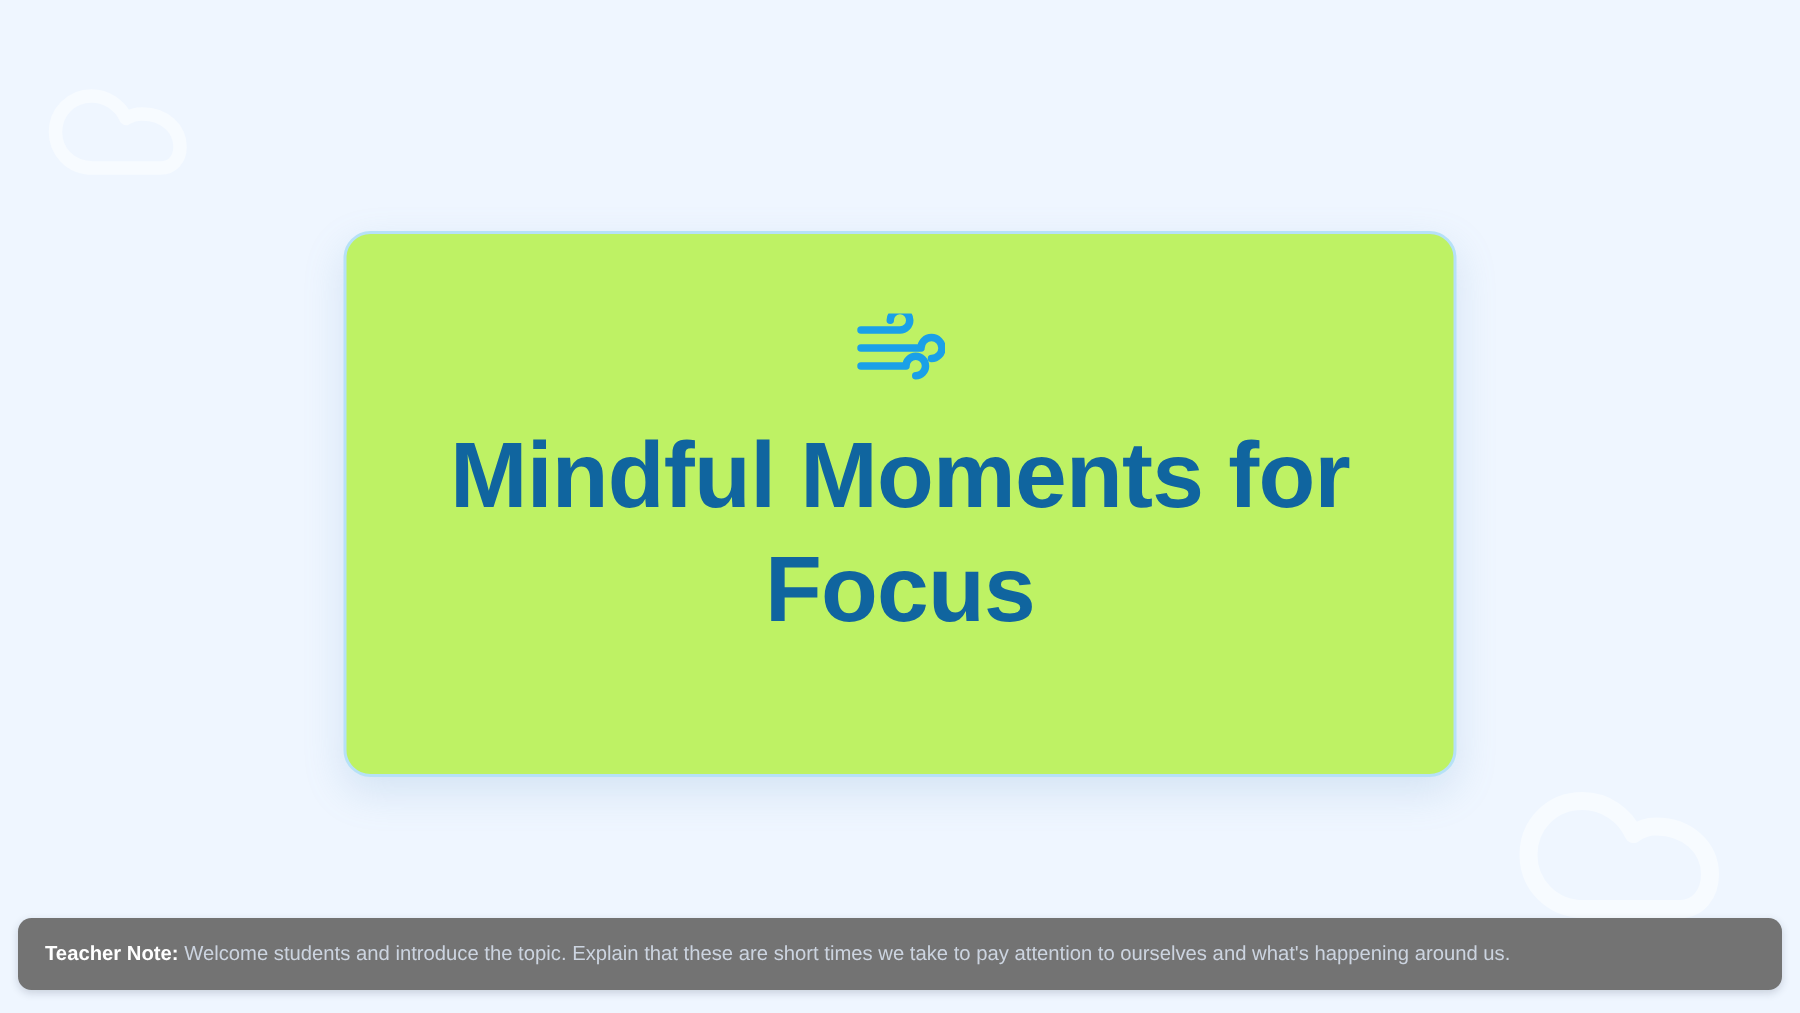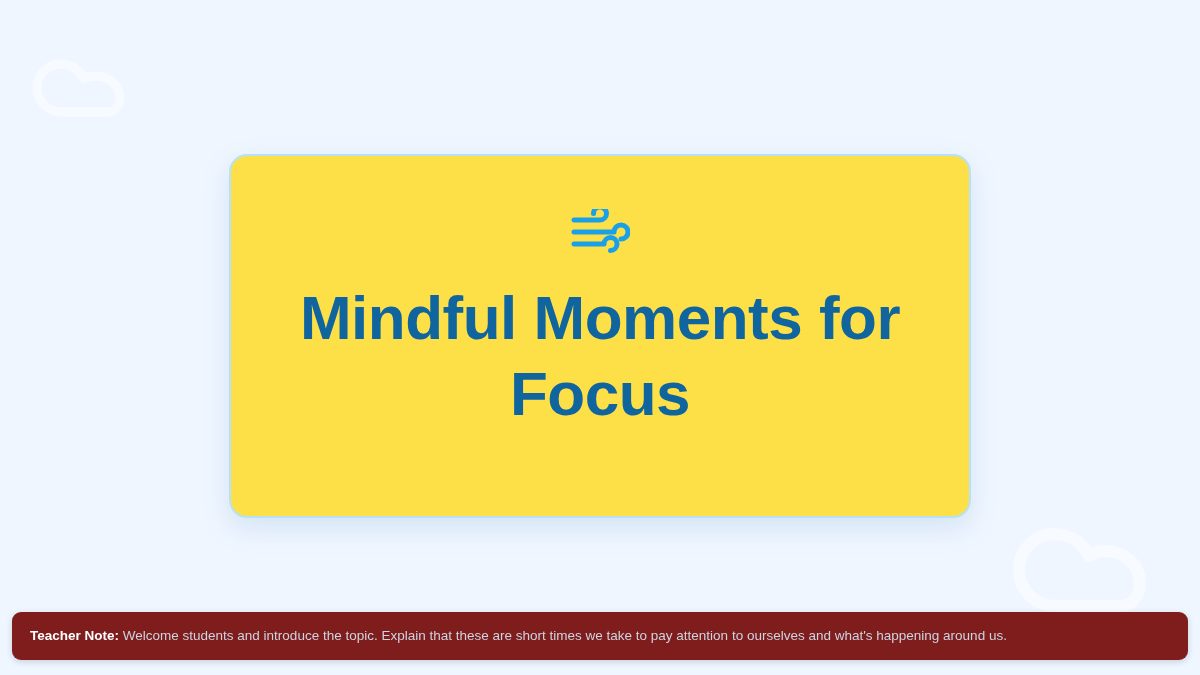--- a/index.html
+++ b/index.html
@@ -37,21 +37,21 @@
     height: 104px;
   }
 
   
   .slide-card {
     position: absolute;
     left: 229px;
     top: 154px;
     width: 742px;
     height: 364px;
-    background: #fde047;
+    background: #bef264;
     border: 2px solid #b6e1f7;
     border-radius: 18px;
     box-shadow: 0 10px 26px rgba(120, 165, 205, 0.22);
     display: flex;
     flex-direction: column;
     align-items: center;
     justify-content: flex-start;
     padding: 50px 42px 30px 42px;
   }
 
@@ -84,21 +84,21 @@
     font-weight: normal;
   }
 
   
   .teacher-note {
     position: absolute;
     left: 12px;
     top: 612px;
     width: 1176px;
     height: 48px;
-    background: #7f1d1d;
+    background: #737373;
     border-radius: 9px;
     display: flex;
     align-items: center;
     padding: 0 18px;
     box-shadow: 0 2px 6px rgba(30, 40, 60, 0.18);
   }
 
   .teacher-note-text {
     font-size: 13.5px;
     line-height: 18px;

